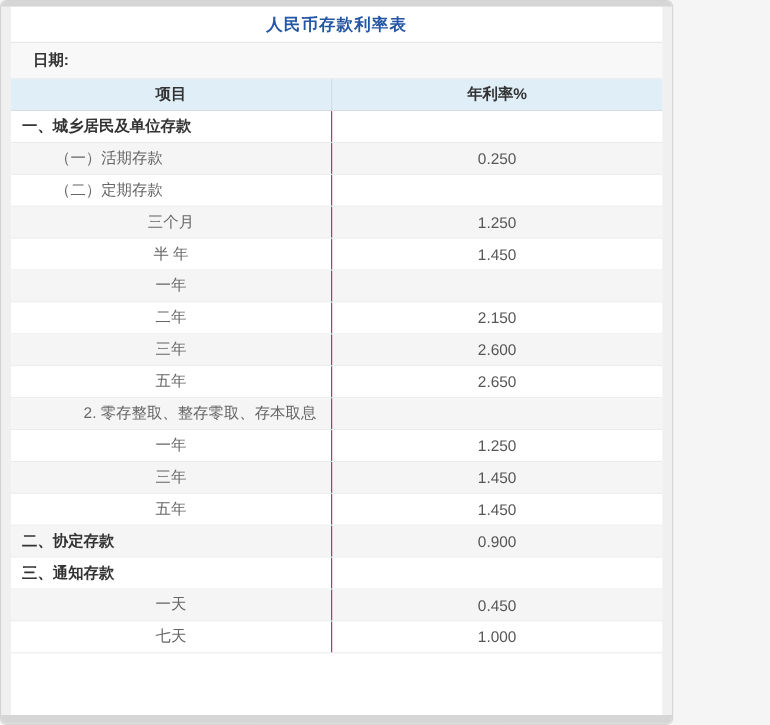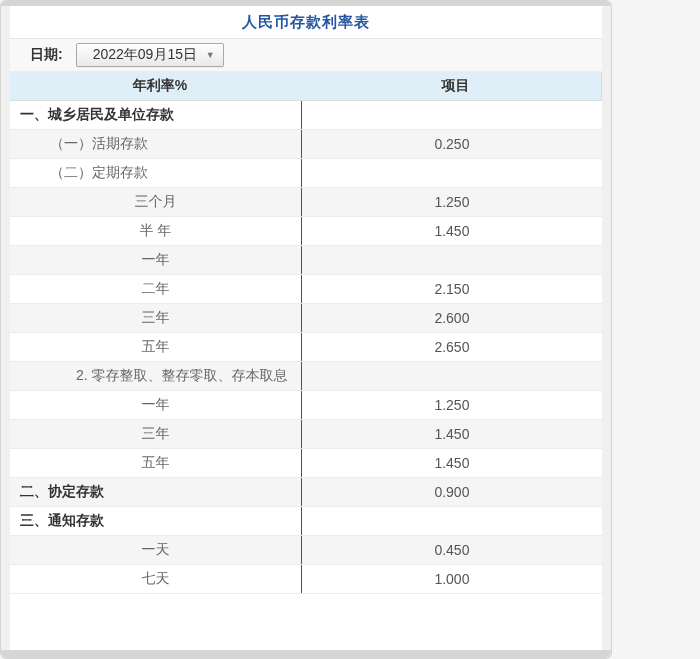--- a/index.html
+++ b/index.html
@@ -85,29 +85,25 @@
 
 <div class="window">
   <div class="panel">
 
     <div class="title-bar">
       <h1>人民币存款利率表</h1>
     </div>
 
     <div class="date-row">
       <span class="date-label">日期:</span>
-      <div class="select-box">
-        <span class="select-value">2022年09月15日</span>
-        <span class="select-arrow">▼</span>
-      </div>
     </div>
 
     <div class="thead">
+      <div class="cell c1">项目</div>
       <div class="cell c2">年利率%</div>
-      <div class="cell c1">项目</div>
     </div>
 
     <div class="tbody">
       <div class="trow">
         <div class="cell c1 l1">一、城乡居民及单位存款</div>
         <div class="cell c2"></div>
       </div>
       <div class="trow">
         <div class="cell c1 l2">（一）活期存款</div>
         <div class="cell c2">0.250</div>

